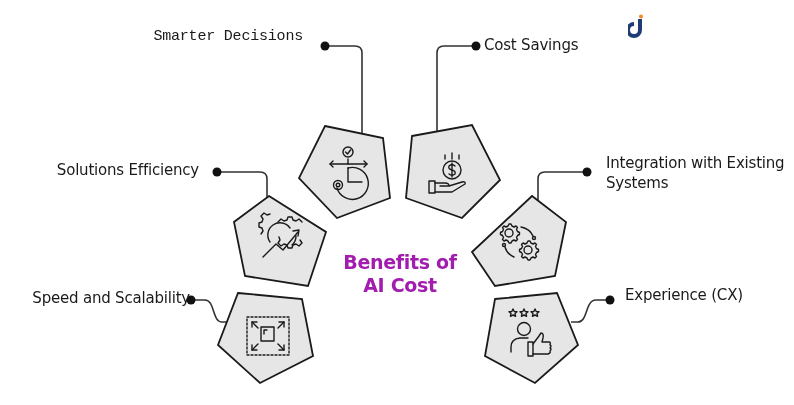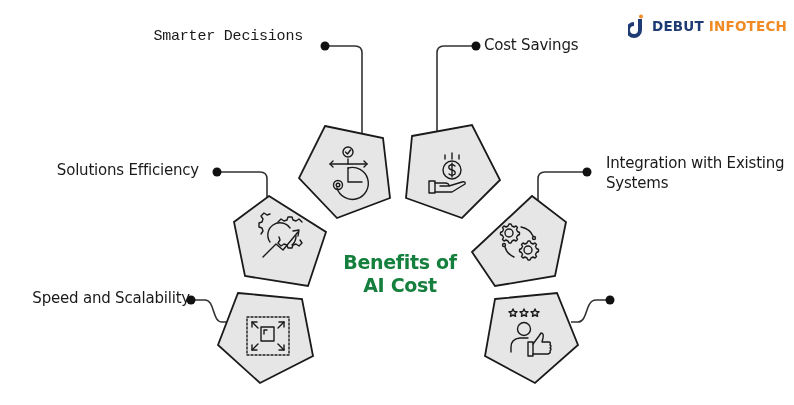--- a/index.html
+++ b/index.html
@@ -1,20 +1,20 @@
 <!DOCTYPE html>
 <html><head>
 <meta charset="utf-8">
 <style>
   html, body { margin:0; padding:0; background:#ffffff; }
   body { width:794px; height:405px; position:relative; overflow:hidden; font-family:"Liberation Sans", sans-serif; }
   svg.diagram { position:absolute; left:0; top:0; width:794px; height:405px; }
   .label { position:absolute; font-size:15px; color:#1a1a1a; line-height:20px; font-family:"DejaVu Sans", sans-serif; letter-spacing:-0.2px; }
   .label.right { text-align:right; }
-  .title { position:absolute; left:330px; top:251px; width:140px; text-align:center; font-weight:bold; font-size:19px; line-height:23px; color:#15803d; font-family:"DejaVu Sans", sans-serif; letter-spacing:-0.3px; }
+  .title { position:absolute; left:330px; top:251px; width:140px; text-align:center; font-weight:bold; font-size:19px; line-height:23px; color:#a21caf; font-family:"DejaVu Sans", sans-serif; letter-spacing:-0.3px; }
   .logo { position:absolute; left:628px; top:14px; display:flex; align-items:center; gap:4px; }
   .logo-mark { width:20px; height:24px; position:relative; }
   .logo-text { font-family:"DejaVu Sans", sans-serif; font-weight:bold; font-size:13.5px; letter-spacing:0.2px; }
   .logo-text .a { color:#1f3b73; }
   .logo-text .b { color:#f08a24; }
 </style>
 </head>
 <body>
 
 <svg class="diagram" viewBox="0 0 794 405">
@@ -114,33 +114,30 @@
   </g>
 </svg>
 
 <div class="logo">
   <div class="logo-mark">
     <svg width="20" height="24" viewBox="0 0 20 24">
       <path d="M12 5 V16 A6 6 0 1 1 6 10" fill="none" stroke="#1f3b73" stroke-width="4"></path>
       <circle cx="13" cy="2.5" r="2" fill="#f08a24"></circle>
     </svg>
   </div>
-  <div class="logo-text">
-    <span class="a">DEBUT</span>
-    <span class="b">INFOTECH</span>
-  </div>
 </div>
 
 <div class="title">
   <div>Benefits of</div>
   <div>AI Cost</div>
 </div>
 
 <div class="label right" style="left:120px; top:27px; width:183px;font-family:Liberation Mono, monospace;">Smarter Decisions</div>
 <div class="label" style="left:484px; top:35px; width:200px;">Cost Savings</div>
 <div class="label right" style="left:10px; top:160px; width:189px;">Solutions Efficiency</div>
 <div class="label" style="left:606px; top:153px; width:190px;">
   <div>Integration with Existing</div>
   <div>Systems</div>
 </div>
 <div class="label right" style="left:0px; top:288px; width:178px;padding-left:12px;">Speed and Scalability</div>
 <div class="label" style="left:625px; top:285px; width:170px;">
+  <div>Experience (CX)</div>
 </div>
 
 </body></html>

